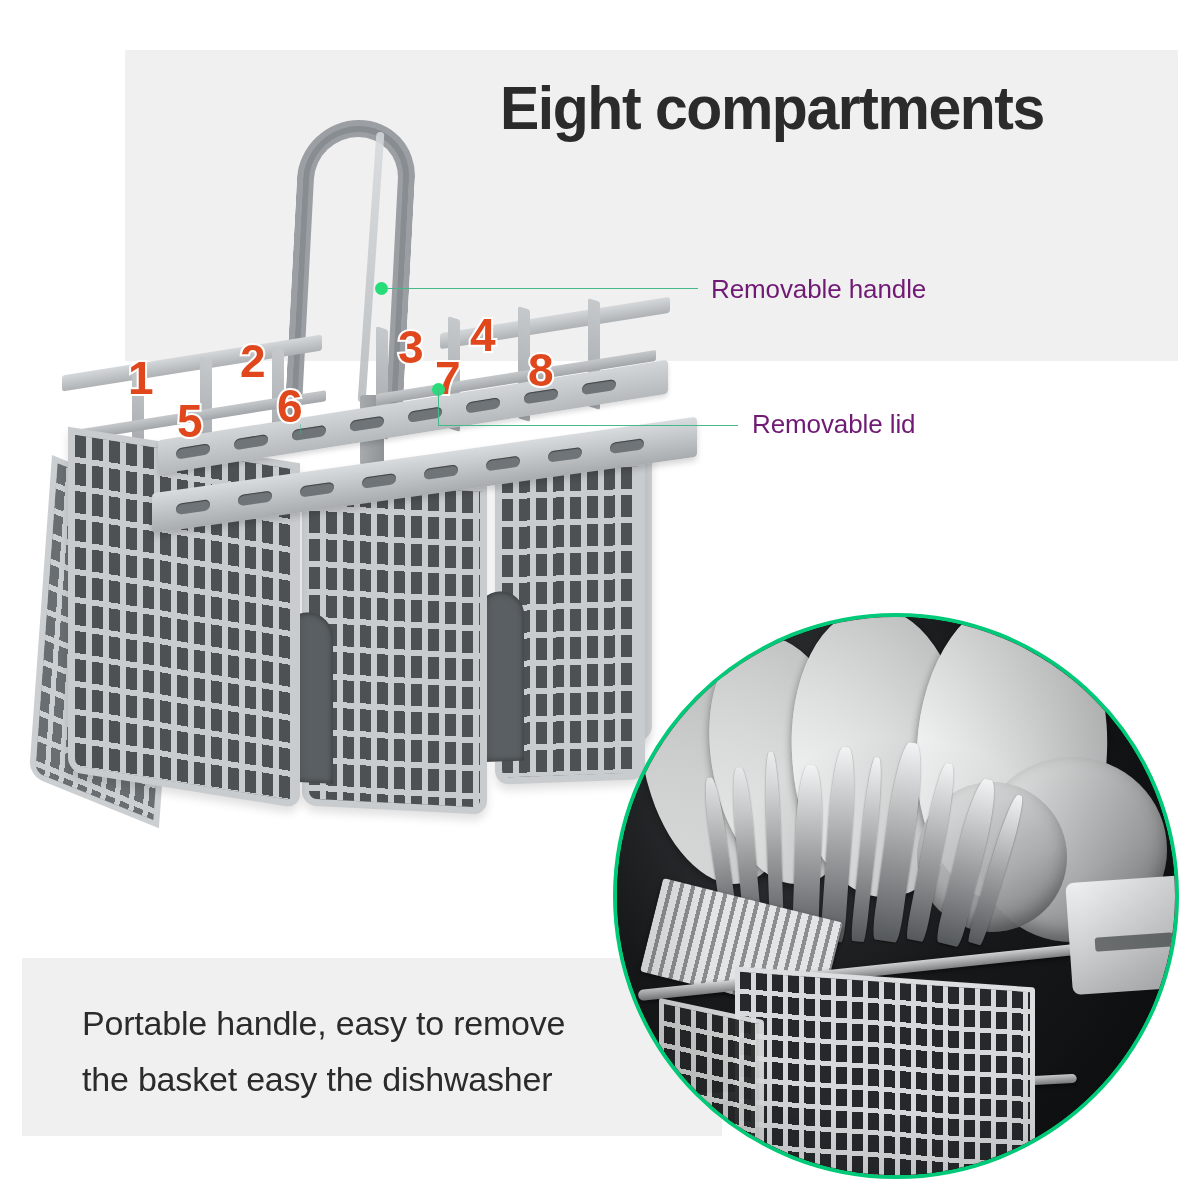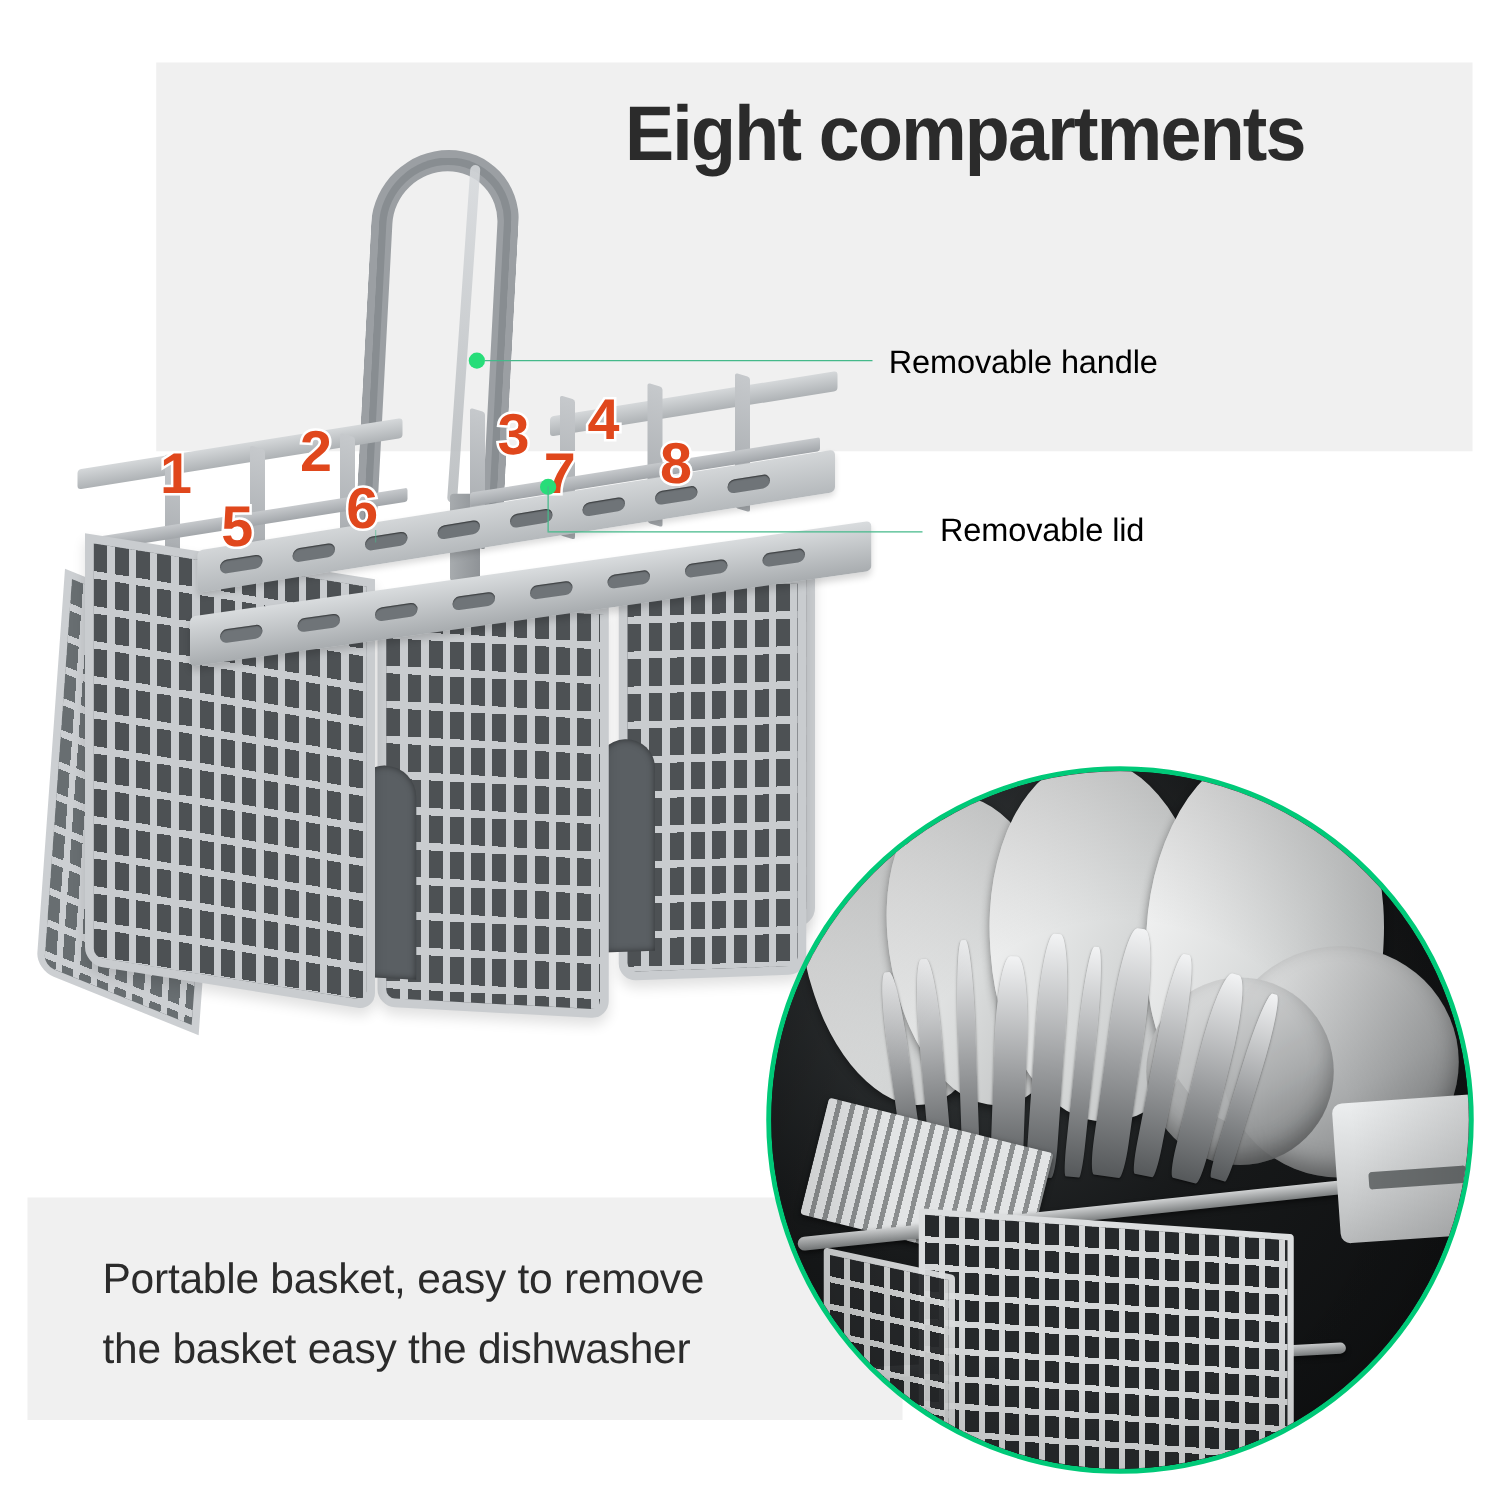--- a/index.html
+++ b/index.html
@@ -64,21 +64,21 @@
     font-weight: 400;
     letter-spacing: -0.2px;
   }
   .caption .cap-line { display: block; white-space: nowrap; }
 
   
   .callout-label {
     position: absolute;
     font-size: 26px;
     line-height: 30px;
-    color: #000000;
+    color: #701a75;
     letter-spacing: -0.1px;
     white-space: nowrap;
     text-align: center;
   }
   .leader-line {
     position: absolute;
     height: 1px;
     background: #45b98a;
   }
   .leader-dot {
@@ -465,15 +465,15 @@
     <div class="pc-basket" style="left:42px;top:392px;width:105px;height:175px;transform:skewY(12deg);opacity:.95;"></div>
 
     <div class="pc-door" style="left:452px;top:262px;width:120px;height:112px;transform:rotate(-4deg);"></div>
     <div class="pc-strip" style="left:478px;top:318px;width:78px;height:14px;transform:rotate(-4deg);"></div>
 
     <div style="position:absolute;inset:0;background:radial-gradient(circle at 50% 55%, rgba(0,0,0,0) 45%, rgba(0,0,0,.30) 100%);"></div>
   </div>
 </div>
 
 <div class="caption">
-  <span class="cap-line">Portable basket, easy to remove</span>
+  <span class="cap-line">Portable handle, easy to remove</span>
   <span class="cap-line">the basket easy the dishwasher</span>
 </div>
 
 </body></html>

